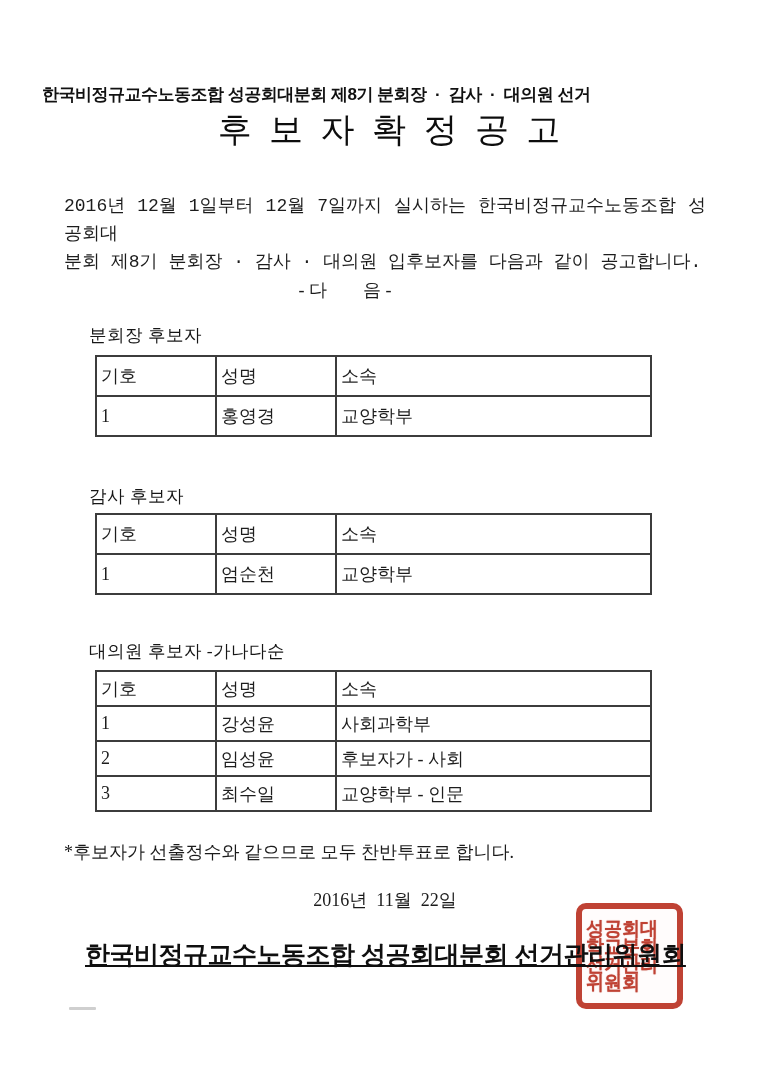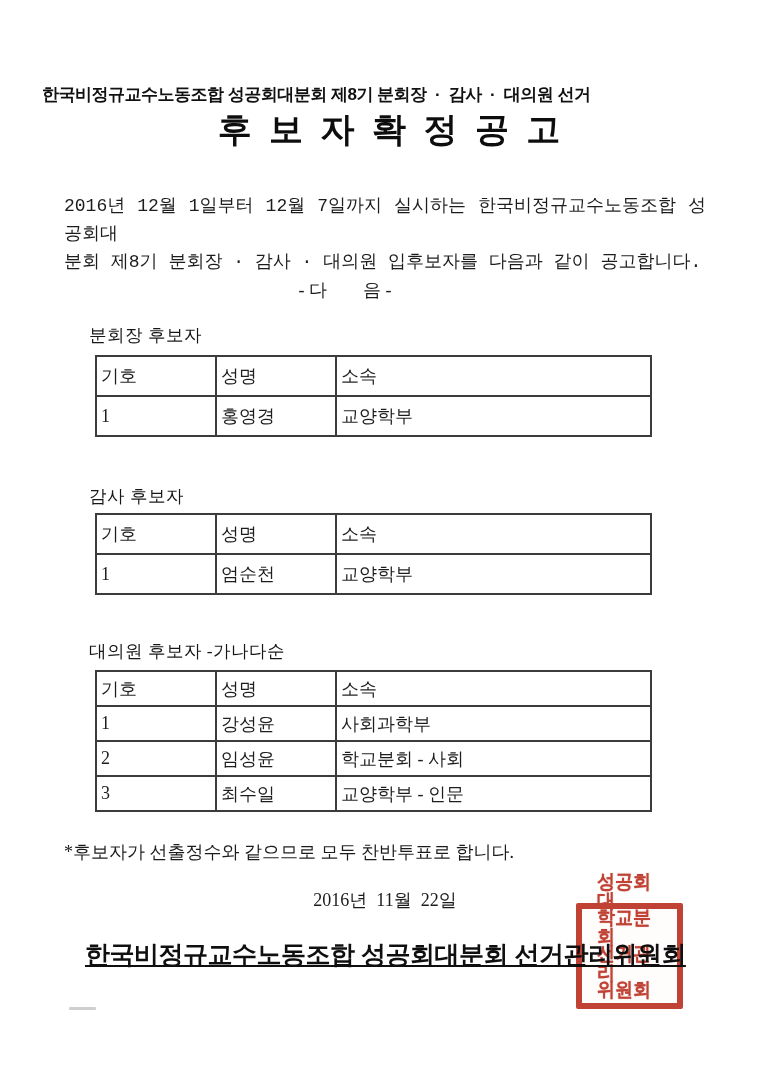--- a/index.html
+++ b/index.html
@@ -27,21 +27,21 @@
     color: #111;
   }
   .main-title {
     position: absolute;
     top: 107px; left: 0;
     width: 768px;
     padding-left: 14px;
     box-sizing: border-box;
     text-align: center;
     font-family: "Liberation Sans", sans-serif;
-    font-weight: bold;
+    font-weight: normal;
     font-size: 34px;
     letter-spacing: 4px;
     white-space: pre;
     color: #0d0d0d;
   }
   
   .intro {
     position: absolute;
     top: 192px; left: 64px;
     width: 642px;
@@ -126,25 +126,25 @@
     z-index: 2;
     text-decoration: underline;
   }
   
   .seal {
     position: absolute;
     left: 576px; top: 903px;
     width: 107px; height: 106px;
     box-sizing: border-box;
     border: 6px solid #bb3425;
-    border-radius: 2px;
+    border-radius: 10px;
     display: flex;
     flex-direction: column;
-    justify-content: flex-end;
-    padding: 4px 15px;
+    justify-content: center;
+    padding: 4px 4px;
     z-index: 1;
     opacity: 0.93;
     background: rgba(255, 245, 243, 0.25);
   }
   .seal-row {
     display: flex;
     justify-content: space-between;
     font-family: "Liberation Sans", sans-serif;
     font-weight: bold;
     font-size: 18px;
@@ -232,21 +232,21 @@
       <td>소속</td>
     </tr>
     <tr>
       <td>1</td>
       <td>강성윤</td>
       <td>사회과학부</td>
     </tr>
     <tr>
       <td>2</td>
       <td>임성윤</td>
-      <td>학교분회 - 사회</td>
+      <td>후보자가 - 사회</td>
     </tr>
     <tr>
       <td>3</td>
       <td>최수일</td>
       <td>교양학부 - 인문</td>
     </tr>
   </tbody>
     </table>
 
   <div class="footnote">*후보자가 선출정수와 같으므로 모두 찬반투표로 합니다.</div>

